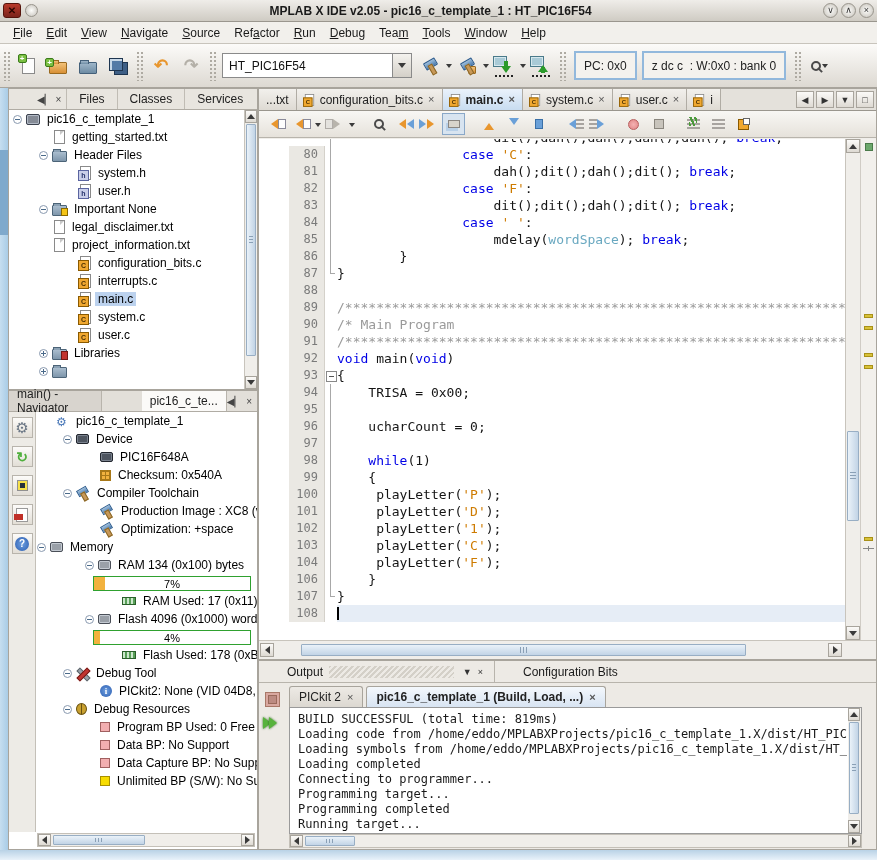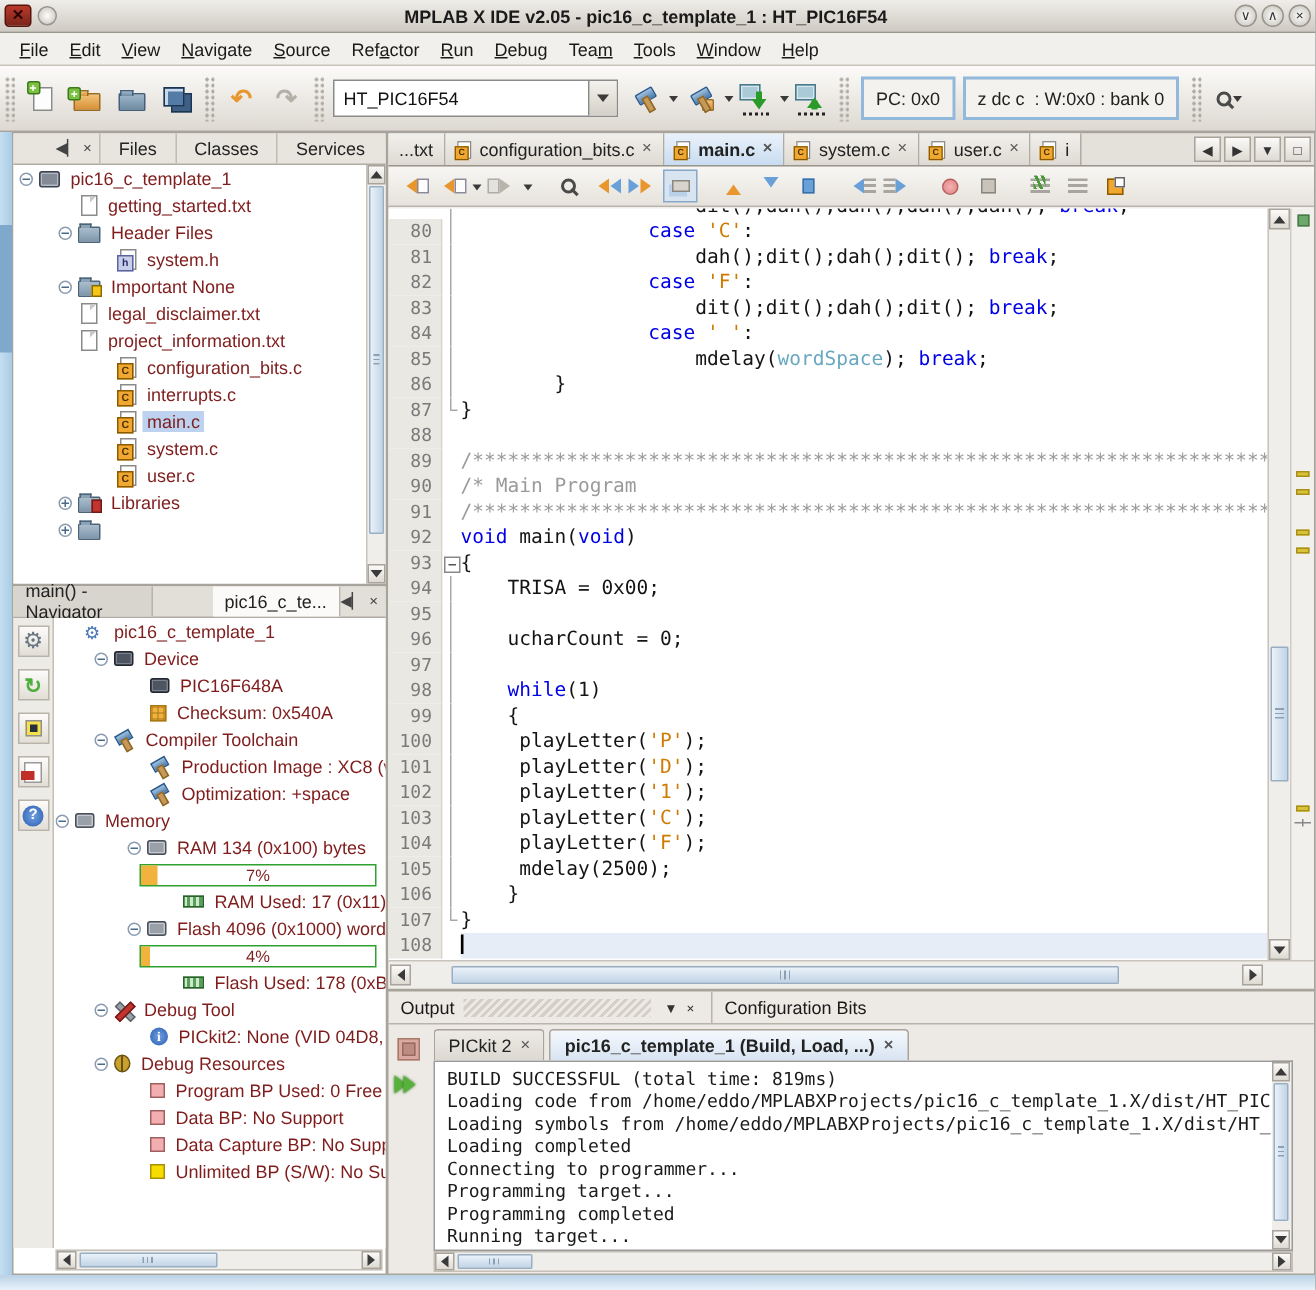--- a/index.html
+++ b/index.html
@@ -58,21 +58,21 @@
 
   
   .projects{position:absolute;left:8px;top:88px;width:250px;height:302px;background:#fff;border:1px solid #A8A49C;}
   .ptabs{height:21px;background:#E8E5DF;border-bottom:1px solid #B0ACA4;display:flex;align-items:center;font-size:12px;color:#222;}
   .pmini{display:flex;align-items:center;gap:3px;padding:0 5px 0 28px;color:#444;font-size:10px;}
   .ptab{padding:0 12px;height:100%;display:flex;align-items:center;border-left:1px solid #C0BCB4;}
   .ptree{position:absolute;top:21px;left:0;right:13px;bottom:0;overflow:hidden;background:#fff;}
   .vsb{position:absolute;top:21px;right:0;width:13px;bottom:0;background:#F0EEEA;border-left:1px solid #C8C4BC;}
 
   
-  .trow{display:flex;align-items:center;height:18px;white-space:nowrap;font-size:12px;color:#7f1d1d;overflow:hidden;}
+  .trow{display:flex;align-items:center;height:18px;white-space:nowrap;font-size:12px;color:#000000;overflow:hidden;}
   .knob{width:9px;height:9px;border:1px solid #8A9AB0;border-radius:50%;background:#fff;position:relative;flex:none;margin-right:4px;}
   .knob::before{content:"";position:absolute;left:1px;right:1px;top:3px;height:1px;background:#4A6A8A;}
   .knob.plus::after{content:"";position:absolute;top:1px;bottom:1px;left:3px;width:1px;background:#4A6A8A;}
   .knobsp{width:15px;flex:none;}
   .tlabel{padding:0 3px;}
   .tlabel.sel{background:#BCD2EE;}
   .ic{display:inline-block;position:relative;flex:none;margin-right:4px;}
   .ic-chip{width:14px;height:11px;background:#858B96;border:1px solid #3C424E;border-radius:2px;box-shadow:inset 0 0 0 1px #B2BAC6;}
   .ic-chip-dark{width:13px;height:10px;background:#4E5560;border:1px solid #22262E;border-radius:2px;box-shadow:inset 0 0 0 1px #7A828E;}
   .ic-page{width:11px;height:14px;background:#fff;border:1px solid #8A8A8A;}
@@ -161,21 +161,21 @@
   .tl-gr{border:5px solid transparent;border-right:7px solid #B8B4AC;}
   .bp-circle{width:11px;height:11px;border-radius:50%;background:radial-gradient(#F4B2B2,#E08484);border:1px solid #B86060;}
   .gray-sq{width:10px;height:10px;background:#C8C4BC;border:1px solid #8A867E;}
   .cmt-bars{position:relative;width:13px;height:11px;background:repeating-linear-gradient(#A8A4A0 0 2px,transparent 2px 4px);}
   .cmt-bars.green::after{content:"";position:absolute;left:2px;top:-2px;width:8px;height:9px;background:repeating-linear-gradient(65deg,#4A9A3A 0 2px,transparent 2px 4px);}
   .macro-box{width:11px;height:11px;background:#F0A830;border:1px solid #8A5A00;position:relative;}
   .macro-box::after{content:"";position:absolute;right:-2px;top:-2px;width:5px;height:5px;background:#fff;border:1px solid #666;}
   .flagico{width:8px;height:10px;background:#6AA0D8;border:1px solid #3A70A8;}
   .hl-sq{width:12px;height:8px;background:#D8D4CC;border:1px solid #8A8682;box-shadow:-2px 3px 0 #B8D0E8;}
 
-  .edbody{position:absolute;top:50px;left:0;right:0;bottom:19px;background:#fff;display:flex;}
+  .edbody{position:absolute;top:50px;left:0;right:0;bottom:19px;background:#fff;display:flex;padding-left:30px;}
   #codewrap{flex:1;overflow:hidden;}
   .cl{display:flex;height:17px;font:13px/17px "DejaVu Sans Mono",monospace;}
   .cl.partial{height:7px;overflow:hidden;}
   .cl.partial .ct{margin-top:-10px;}
   .cl.partial .ln{visibility:hidden;}
   .ln{width:36px;background:#EAE8E3;color:#7A7A7A;text-align:right;padding-right:6px;font-size:12px;border-right:1px solid #D4D1CA;flex:none;}
   .fold{width:12px;flex:none;position:relative;background:#fff;}
   .fold.l::before{content:"";position:absolute;left:5px;top:0;bottom:0;width:1px;background:#A8A8A8;}
   .fold.e::before{content:"";position:absolute;left:5px;top:0;height:9px;width:1px;background:#A8A8A8;}
   .fold.e::after{content:"";position:absolute;left:5px;top:8px;width:5px;height:1px;background:#A8A8A8;}
@@ -193,21 +193,21 @@
   .errstripe{width:16px;flex:none;background:#F2F0EC;border-left:1px solid #D0CCC5;position:relative;}
   .egreen{position:absolute;top:4px;left:4px;width:8px;height:8px;background:#6CA86C;border:1px solid #4A7A4A;}
   .emark{position:absolute;left:3px;width:9px;height:4px;background:#D8C238;border:1px solid #A89018;}
   .ecaret{position:absolute;left:2px;width:11px;height:1px;background:#888;}
   .ecaret::after{content:"";position:absolute;left:5px;top:-2px;width:1px;height:5px;background:#888;}
   .edhsb{position:absolute;left:0;right:0;bottom:0;height:19px;background:#F0EEEA;border-top:1px solid #C8C4BC;}
 
   
   .botregion{position:absolute;left:258px;top:660px;width:619px;height:190px;background:#EDEAE5;border:1px solid #A8A49C;}
   .bheads{height:22px;display:flex;border-bottom:1px solid #B8B4AC;font-size:12px;color:#1A1A1A;}
-  .bhead{display:flex;align-items:center;padding:0 8px;border-right:1px solid #B8B4AC;}
+  .bhead{display:flex;align-items:center;padding:0 8px;border-right:1px solid #B8B4AC;margin-left:20px;}
   .bh-act{width:216px;}
   .bh-2{width:224px;}
   .bh-3{flex:1;border-right:none;}
   .hatch{flex:1;height:12px;margin:0 6px;background:repeating-linear-gradient(135deg,#D4D0C8 0 2px,#EDEAE5 2px 4px);}
   .hbtn{font-size:9px;color:#333;padding:0 3px;}
   .botbody{position:absolute;top:22px;left:0;right:0;bottom:0;}
   .pinkbtn{position:absolute;left:6px;top:9px;width:15px;height:15px;background:#D9A8A0;border:1px solid #A87868;display:flex;align-items:center;justify-content:center;}
   .pinkbtn::after{content:"";width:7px;height:7px;background:#BC8B82;border:1px solid #9A6A5C;}
   .runicon{position:absolute;left:4px;top:34px;display:flex;}
   .rt{width:0;height:0;border-left:8px solid #57B23C;border-top:6px solid transparent;border-bottom:6px solid transparent;margin-right:-2px;filter:drop-shadow(0 0 1px #2A6A1A);}
@@ -349,20 +349,25 @@
         <div class="trow" style="padding-left: 30px;">
           <span class="knob"></span>
           <span class="ic ic-folder"></span>
           <span class="tlabel">Header Files</span>
         </div>
         <div class="trow" style="padding-left: 56px;">
           <span class="knobsp"></span>
           <span class="ic ic-h-file"></span>
           <span class="tlabel">system.h</span>
         </div>
+        <div class="trow" style="padding-left: 56px;">
+          <span class="knobsp"></span>
+          <span class="ic ic-h-file"></span>
+          <span class="tlabel">user.h</span>
+        </div>
         <div class="trow" style="padding-left: 30px;">
           <span class="knob"></span>
           <span class="ic ic-folder-important"></span>
           <span class="tlabel">Important None</span>
         </div>
         <div class="trow" style="padding-left: 30px;">
           <span class="knobsp"></span>
           <span class="ic ic-page"></span>
           <span class="tlabel">legal_disclaimer.txt</span>
         </div>
@@ -785,25 +790,20 @@
           </div>
           <div class="cl">
             <span class="ln">103</span>
             <span class="fold l"></span>
             <span class="ct"><span class="pl">     playLetter(</span><span class="str">'C'</span><span class="pl">);</span></span>
           </div>
           <div class="cl">
             <span class="ln">104</span>
             <span class="fold l"></span>
             <span class="ct"><span class="pl">     playLetter(</span><span class="str">'F'</span><span class="pl">);</span></span>
-          </div>
-          <div class="cl">
-            <span class="ln">105</span>
-            <span class="fold l"></span>
-            <span class="ct"><span class="pl">     mdelay(2500);</span></span>
           </div>
           <div class="cl">
             <span class="ln">106</span>
             <span class="fold l"></span>
             <span class="ct"><span class="pl">    }</span></span>
           </div>
           <div class="cl">
             <span class="ln">107</span>
             <span class="fold e"></span>
             <span class="ct"><span class="pl">}</span></span>

